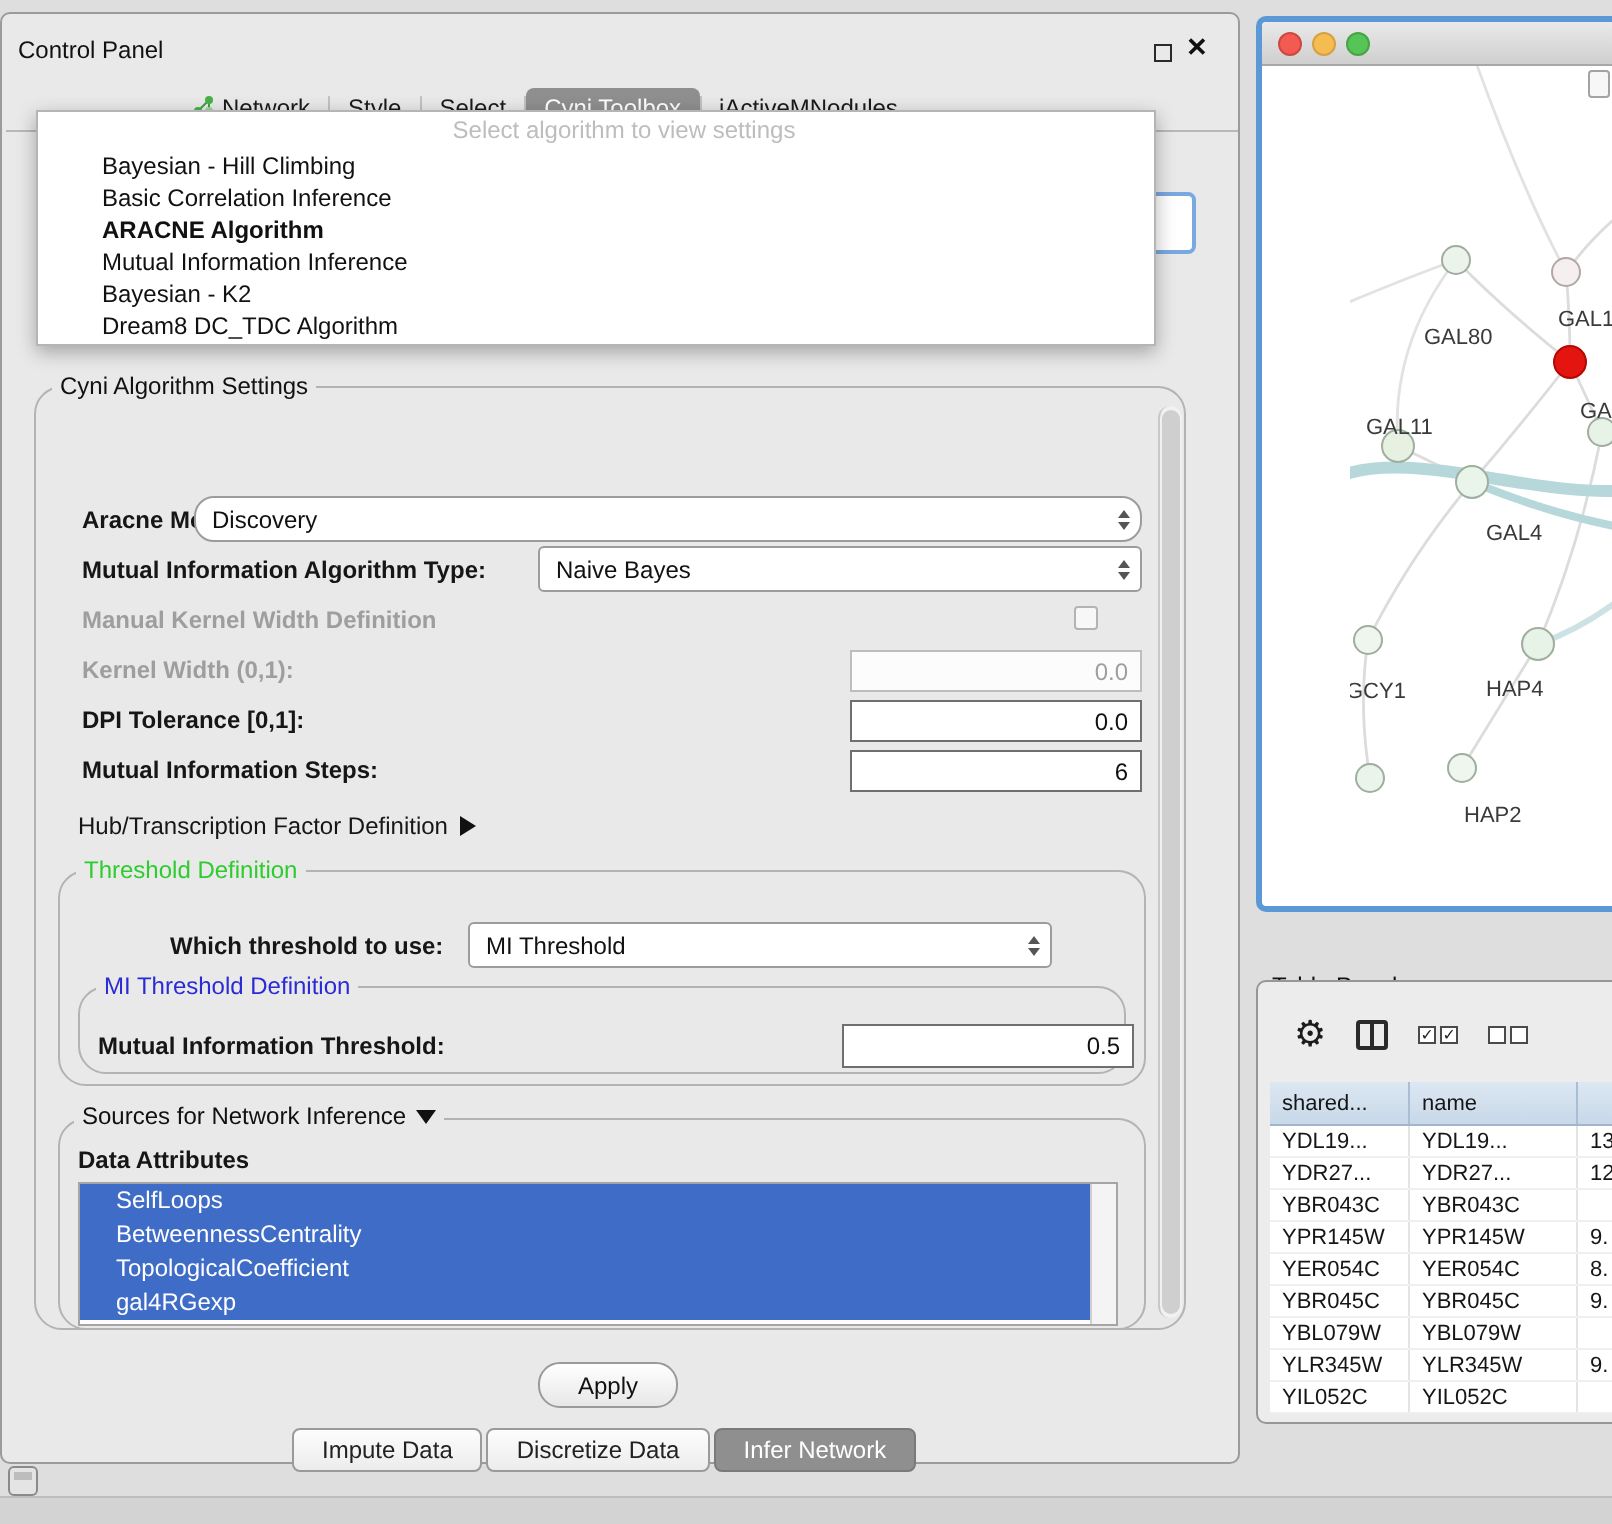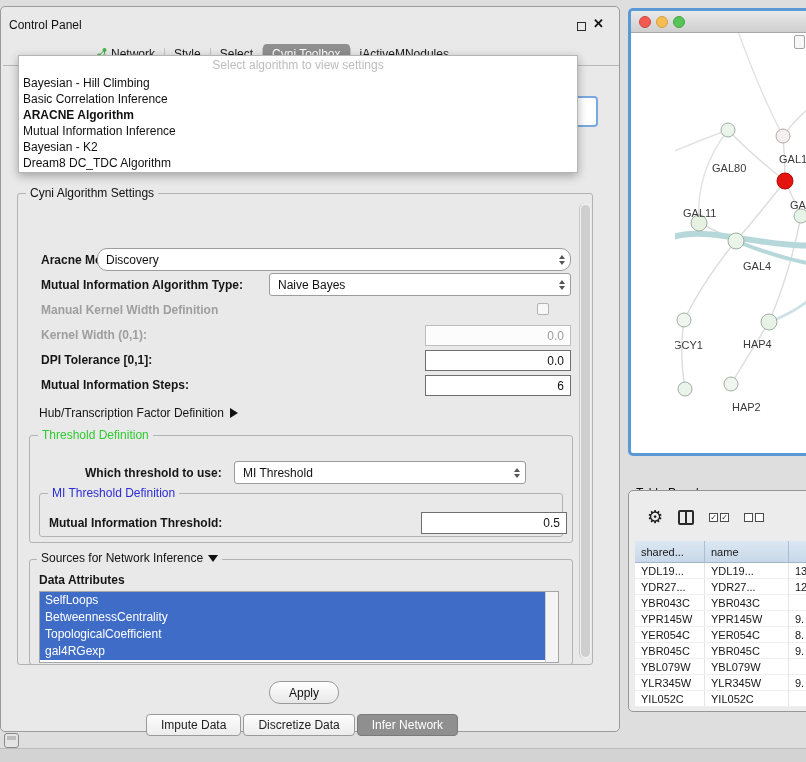--- a/index.html
+++ b/index.html
@@ -15,21 +15,21 @@
   .cp-icon-close { position:absolute; left:592px; top:9px; font-size:13px; font-weight:bold; color:#111; }
 
   .tabbar { position:absolute; left:2px; top:36px; width:616px; height:23px;
     border-bottom:1px solid #b8b8b8; display:flex; align-items:center; padding-left:84px; }
   .ttab { display:inline-flex; align-items:center; gap:4px; padding:3px 9px; font-size:12px;
     color:#1a1a1a; border-radius:4px; white-space:nowrap; }
   .ttab.active { background:#8f8f8f; color:#fff; }
   .tabsep { width:1px; height:13px; background:#c2c2c2; }
 
   
-  .group { position:absolute; border:1px solid #b3b3b3; border-radius:3px; }
+  .group { position:absolute; border:1px solid #b3b3b3; border-radius:14px; }
   .group-title { position:absolute; top:-8px; left:8px; background:#e9e9e9; padding:0 4px;
     font-size:12px; color:#111; white-space:nowrap; display:inline-flex; align-items:center; gap:5px; }
   .t-blue { color:#2b2bd6; }
   .t-green { color:#2ecc2e; }
 
   .lbl { position:absolute; font-size:12px; font-weight:bold; color:#161616; white-space:nowrap; }
   .lbl.dis { color:#9e9e9e; }
 
   .combo { position:absolute; background:#fff; border:1px solid #9c9c9c; border-radius:3px;
     display:flex; align-items:center; font-size:12px; color:#111; padding:0 22px 0 8px; }
@@ -46,38 +46,38 @@
   .checkbox { position:absolute; width:12px; height:12px; border:1px solid #b3b3b3; background:#f7f7f7; border-radius:2px; }
 
   .tri-right { display:inline-block; width:0; height:0; border-top:5px solid transparent;
     border-bottom:5px solid transparent; border-left:8px solid #111; margin-left:6px; }
   .tri-down { display:inline-block; width:0; height:0; border-left:5px solid transparent;
     border-right:5px solid transparent; border-top:7px solid #111; }
 
   .hub-row { position:absolute; font-size:12px; color:#161616; display:flex; align-items:center; white-space:nowrap; }
 
   .listbox { position:absolute; background:#fff; border:1px solid #a5a5a5; overflow:hidden; }
-  .list-item { height:17px; line-height:17px; font-size:12px; padding-left:5px; color:#111; margin-right:13px; }
+  .list-item { height:17px; line-height:17px; font-size:12px; padding-left:18px; color:#111; margin-right:13px; }
   .list-item.sel { background:#3f6cc7; color:#fff; }
   .list-scroll { position:absolute; right:0; top:0; bottom:0; width:13px; background:#f4f4f4; border-left:1px solid #cfcfcf; }
 
   .vscroll { position:absolute; background:#f1f1f1; border-left:1px solid #c8c8c8; border-radius:6px; }
   .vscroll .thumb { position:absolute; left:1px; right:1px; top:2px; bottom:2px; background:#cfcfcf; border-radius:6px; }
 
   .btn { position:absolute; display:flex; align-items:center; justify-content:center; font-size:12px;
     color:#111; border:1px solid #9a9a9a; border-radius:5px; background:linear-gradient(#ffffff,#e7e7e7); }
 
   .bottom-tabs { position:absolute; left:145px; top:707px; display:flex; gap:2px; }
   .btab { display:flex; align-items:center; justify-content:center; font-size:12px; height:22px;
     padding:0 14px; border:1px solid #9a9a9a; border-radius:4px; background:linear-gradient(#fdfdfd,#ececec); color:#222; white-space:nowrap; }
   .btab.active { background:#8f8f8f; color:#fff; border-color:#7a7a7a; }
 
   
   .popup { position:absolute; left:18px; top:55px; width:560px; height:118px; background:#fff;
-    border:1px solid #b5b5b5; box-shadow:0 3px 9px rgba(0,0,0,.3); z-index:40; }
+    border:1px solid #b5b5b5; box-shadow:0 3px 9px rgba(0,0,0,.3); z-index:40;padding-left:28px; }
   .popup .ph { color:#bdbdbd; text-align:center; font-size:12px; height:19px; line-height:19px; }
   .pitem { font-size:12px; height:16px; line-height:16px; padding-left:4px; color:#111; white-space:nowrap; }
   .pitem.bold { font-weight:bold; }
 
   .combo-focus { position:absolute; left:552px; top:96px; width:46px; height:31px; background:#fff;
     border:2px solid #7aa8e0; border-radius:4px; z-index:10; }
 
   
   .net-window { position:absolute; left:628px; top:8px; width:182px; height:448px;
     border:3px solid #5b99d6; border-radius:5px 0 0 5px; background:#fff; z-index:2; }

